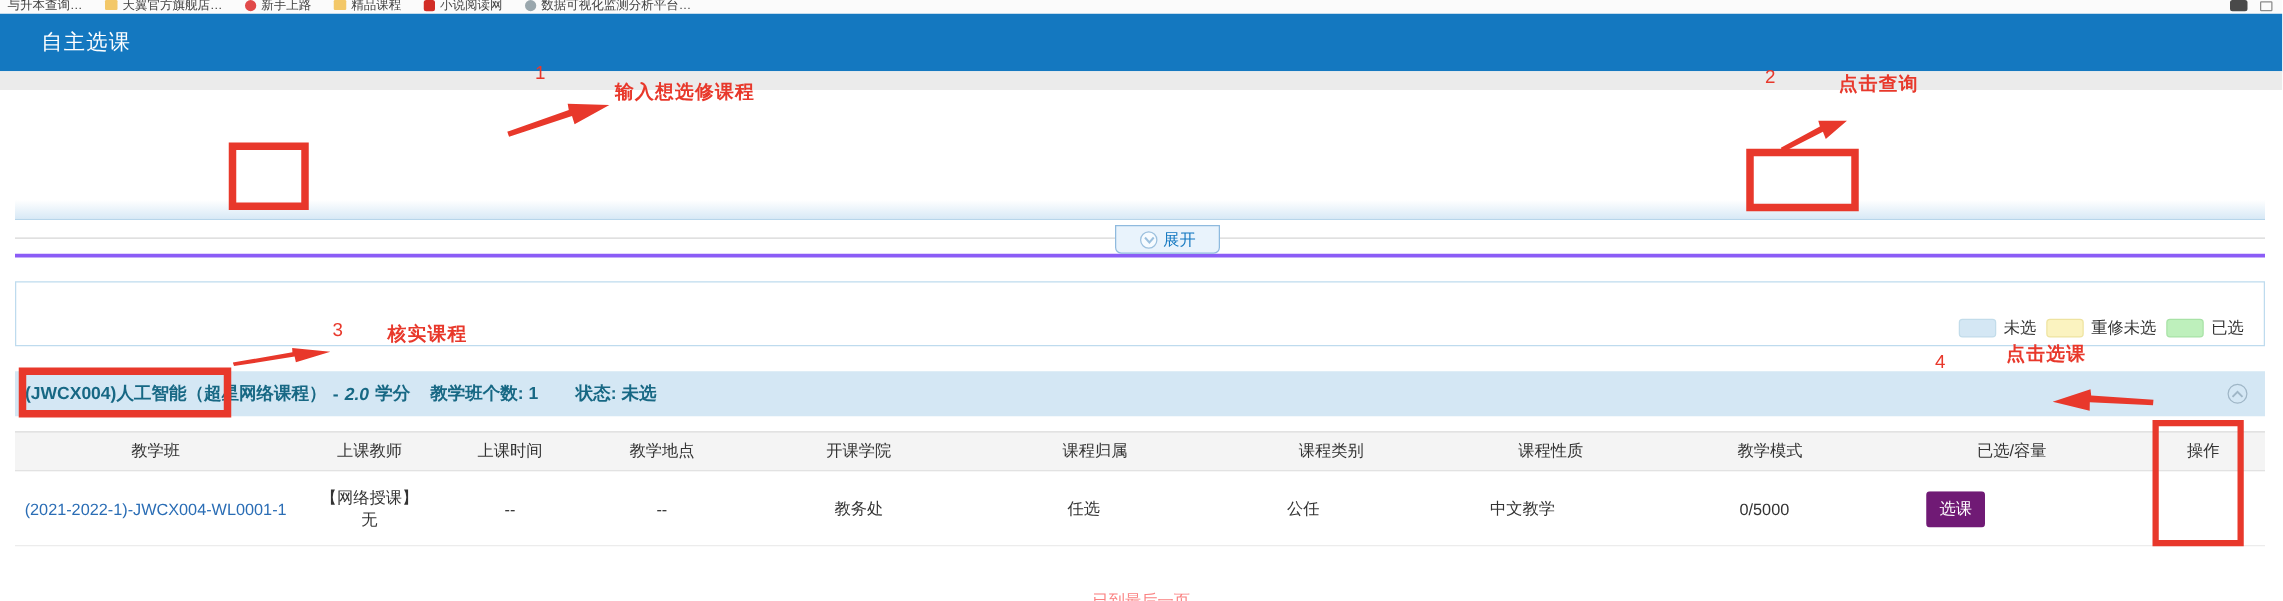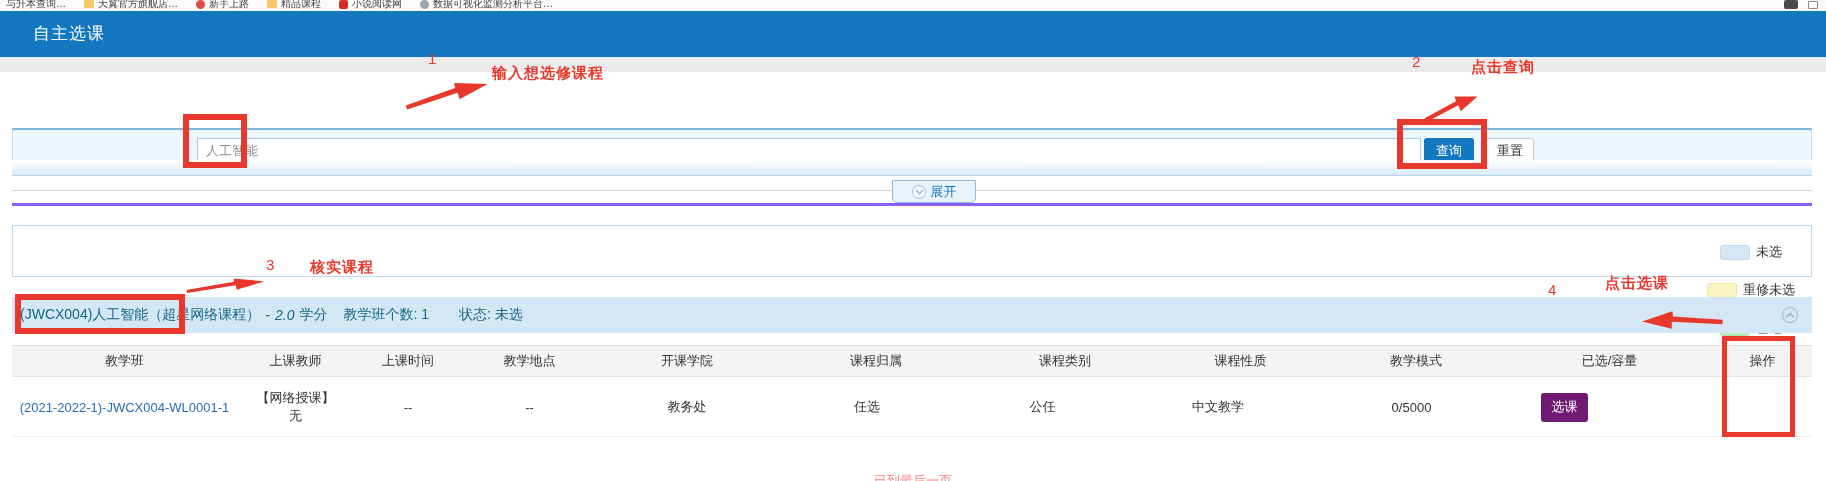--- a/index.html
+++ b/index.html
@@ -40,30 +40,30 @@
   .circ-ic{width:14px;height:14px;border:1px solid #9cc0de;border-radius:50%;position:relative;background:#f6fbff;}
   .circ-ic svg{position:absolute;left:2px;top:3px;}
 
   
   .info-panel{position:absolute;left:12px;top:225px;width:1800px;height:52px;background:#fff;border:1px solid #bedbee;}
   .info-text{position:absolute;left:10px;top:17px;font-size:13px;color:#222;white-space:nowrap;}
   .info-text .bold{font-weight:bold;font-size:14px;}
   .info-text .red{color:#e8221a;}
   .info-text .sp{display:inline-block;width:26px;}
   .info-text .sp2{display:inline-block;width:12px;}
-  .legend{position:absolute;right:16px;top:17px;display:flex;align-items:center;gap:20px;flex-direction:column;}
+  .legend{position:absolute;right:16px;top:27px;display:flex;align-items:center;gap:8px;}
   .legend .item{display:flex;align-items:center;gap:6px;font-size:13px;color:#333;}
   .sw{width:30px;height:15px;border-radius:3px;border:1px solid transparent;}
   .sw-blue{background:#d4e7f4;border-color:#c2dcea;}
   .sw-yellow{background:#fbf3c0;border-color:#eee3a0;}
   .sw-green{background:#bef0bc;border-color:#a8e2a6;}
 
   
   .course-band{position:absolute;left:12px;top:297px;width:1800px;height:36px;background:#d4e7f4;
-    display:flex;align-items:center;padding-left:8px;color:#176884;font-size:14px;white-space:nowrap;}
+    display:flex;align-items:center;padding-left:8px;color:#176884;font-size:14px;white-space:nowrap;font-weight:bold;}
   .course-band .credits{font-style:italic;}
   .course-band .g1{margin-left:16px;}
   .course-band .g2{margin-left:30px;}
   .band-collapse{position:absolute;right:14px;top:10px;width:16px;height:16px;border:1px solid #9fb6c6;
     border-radius:50%;background:transparent;cursor:pointer;}
   .band-collapse svg{position:absolute;left:2px;top:4px;}
 
   
   .thead{position:absolute;left:12px;top:345px;width:1800px;height:32px;background:#f4f4f4;
     border-top:1px solid #dcdcdc;border-bottom:1px solid #e2e2e2;display:flex;align-items:center;}
@@ -121,25 +121,20 @@
     </div>
     <span class="bm-right"></span>
     <span class="bm-right2"></span>
   </div>
 
   <div class="app-header">
     <div class="app-title">自主选课</div>
   </div>
   <div class="gray-strip"></div>
 
-  <div class="search-panel">
-    <input class="course-input" value="人工智能" style="">
-    <button class="btn btn-query">查询</button>
-    <button class="btn btn-reset">重置</button>
-  </div>
   <div class="gradient-strip"></div>
   <div class="tab-row">
     <div class="tab-rule"></div>
     <div class="expand-tab">
       <span class="circ-ic">
         <svg width="9" height="7" viewBox="0 0 9 7">
             <polyline points="1,1 4.5,5 8,1" fill="none" stroke="#9cc0de" stroke-width="1.6"></polyline>
           </svg>
       </span>
       <span class="lbl">展开</span>

